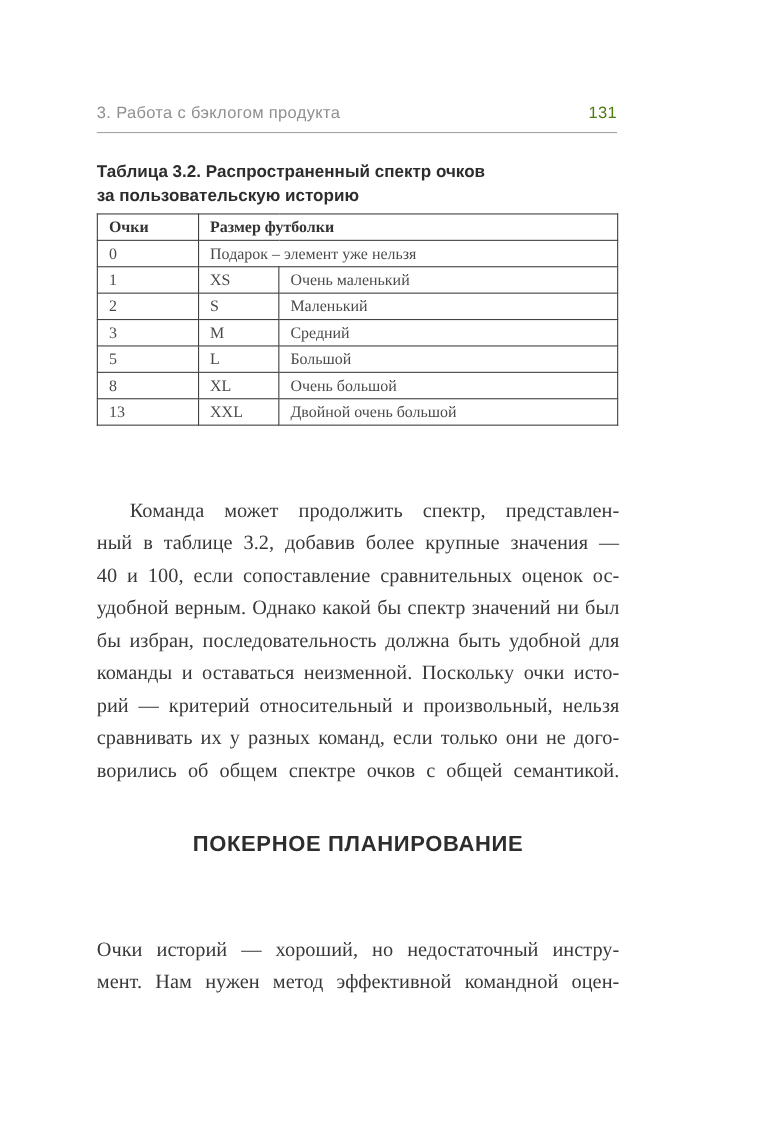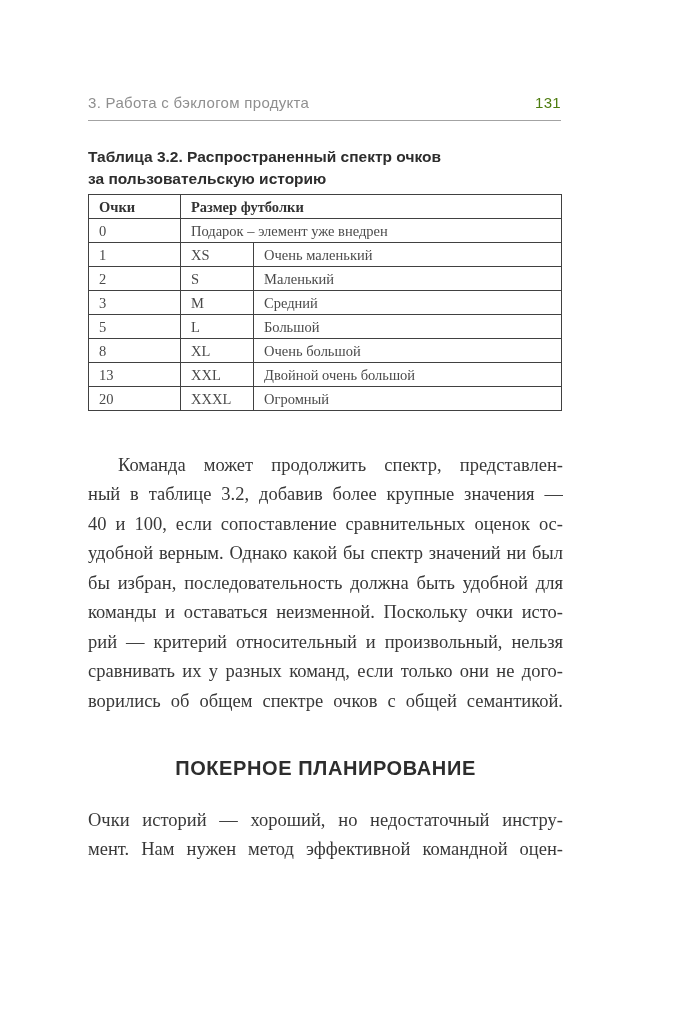--- a/index.html
+++ b/index.html
@@ -87,21 +87,21 @@
   }
   .para .line {
     text-align: justify;
     text-align-last: justify;
     white-space: normal;
     overflow: hidden;
     height: 29.45px;
   }
   .para.p1 { top: 451px; }
   .para.p1 .line.first { text-indent: 30px; }
-  .para.p2 { top: 806px; }
+  .para.p2 { top: 850px; }
 
   
   .section-heading {
     position: absolute;
     left: 88px; top: 757px;
     width: 475px;
     text-align: center;
     font-weight: bold;
     font-size: 20px;
     line-height: 22px;
@@ -131,21 +131,21 @@
         <col class="c2">
         <col class="c3">
       </colgroup>
     <tbody>
         <tr>
       <th>Очки</th>
       <th colspan="2">Размер футболки</th>
     </tr>
     <tr>
       <td>0</td>
-      <td colspan="2">Подарок – элемент уже внедрен</td>
+      <td colspan="2">Подарок – элемент уже нельзя</td>
     </tr>
     <tr>
       <td>1</td>
       <td>XS</td>
       <td>Очень маленький</td>
     </tr>
     <tr>
       <td>2</td>
       <td>S</td>
       <td>Маленький</td>
@@ -163,25 +163,20 @@
     <tr>
       <td>8</td>
       <td>XL</td>
       <td>Очень большой</td>
     </tr>
     <tr>
       <td>13</td>
       <td>XXL</td>
       <td>Двойной очень большой</td>
     </tr>
-    <tr>
-      <td>20</td>
-      <td>XXXL</td>
-      <td>Огромный</td>
-    </tr>
   </tbody>
     </table>
 
   <div class="para p1">
     <div class="line first">Команда может продолжить спектр, представлен-</div>
     <div class="line">ный в таблице 3.2, добавив более крупные значения —</div>
     <div class="line">40 и 100, если сопоставление сравнительных оценок ос-</div>
     <div class="line">удобной верным. Однако какой бы спектр значений ни был</div>
     <div class="line">бы избран, последовательность должна быть удобной для</div>
     <div class="line">команды и оставаться неизменной. Поскольку очки исто-</div>

